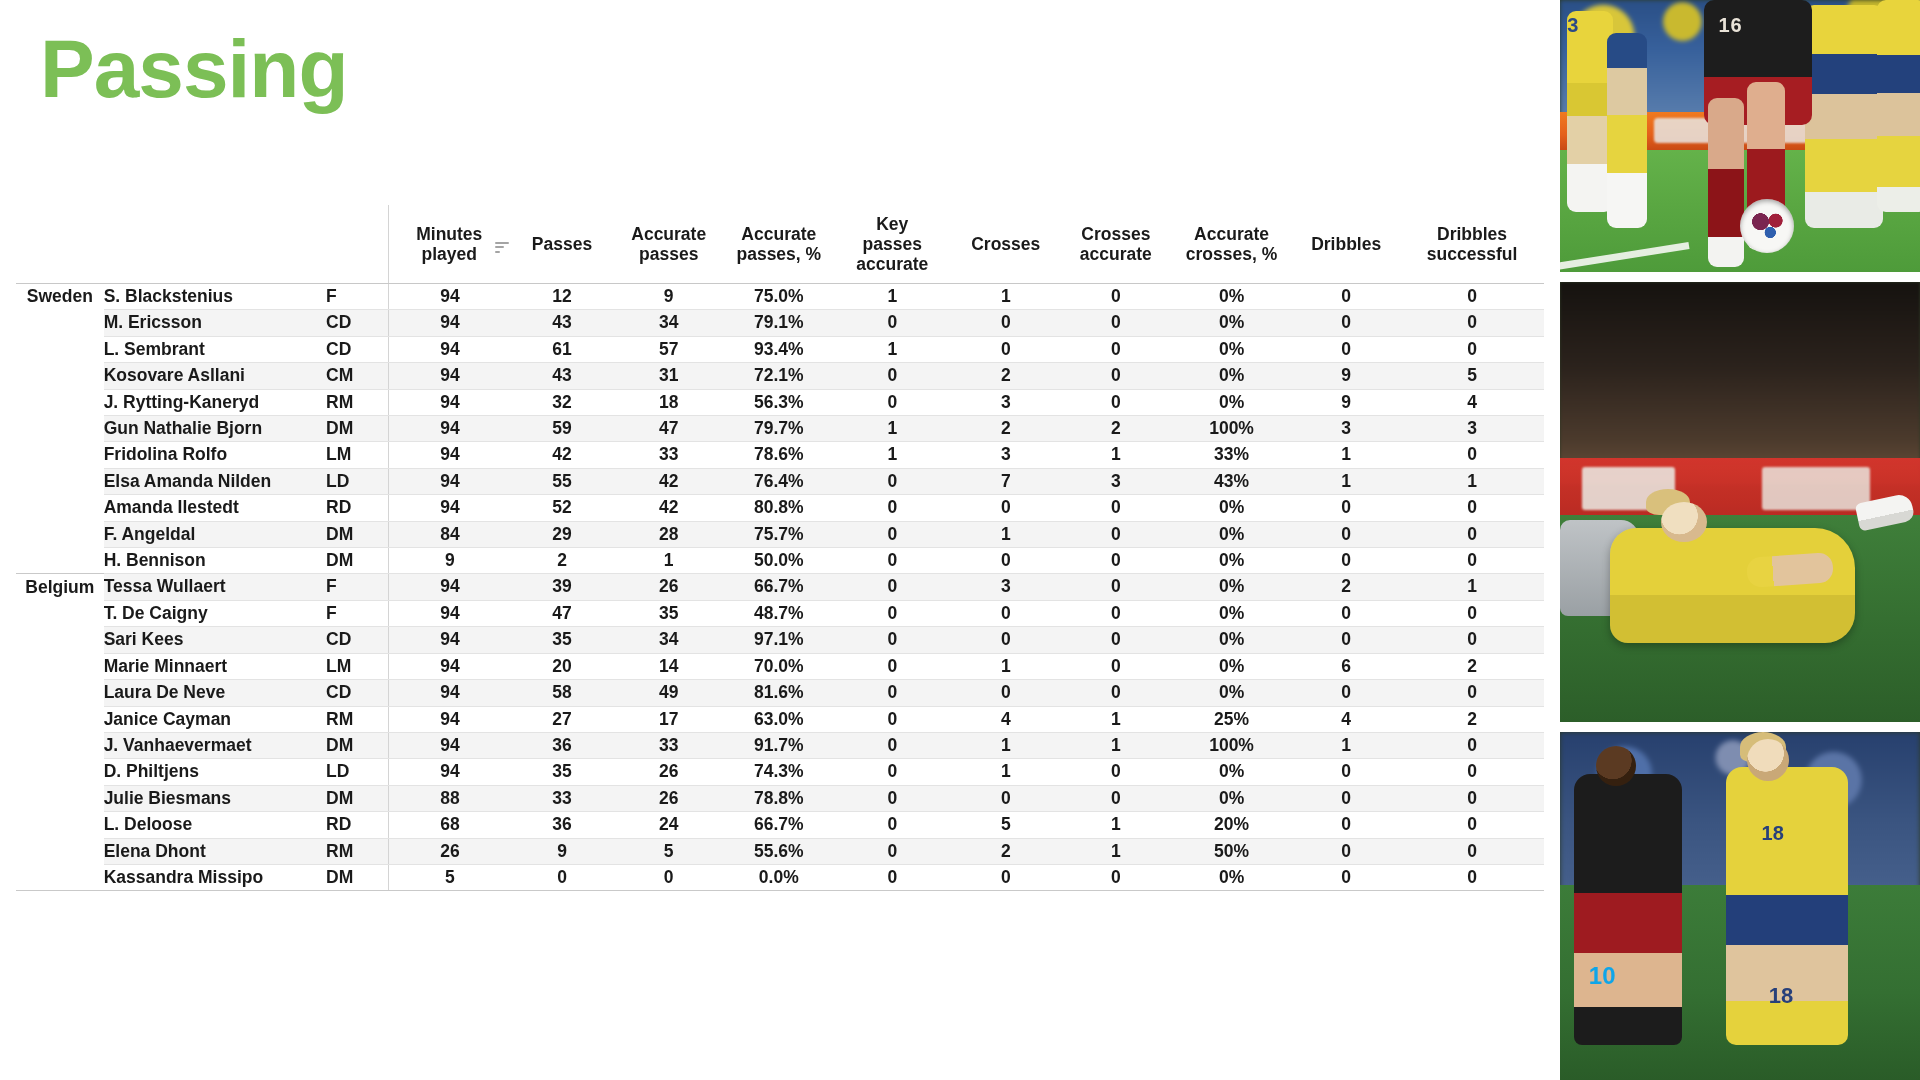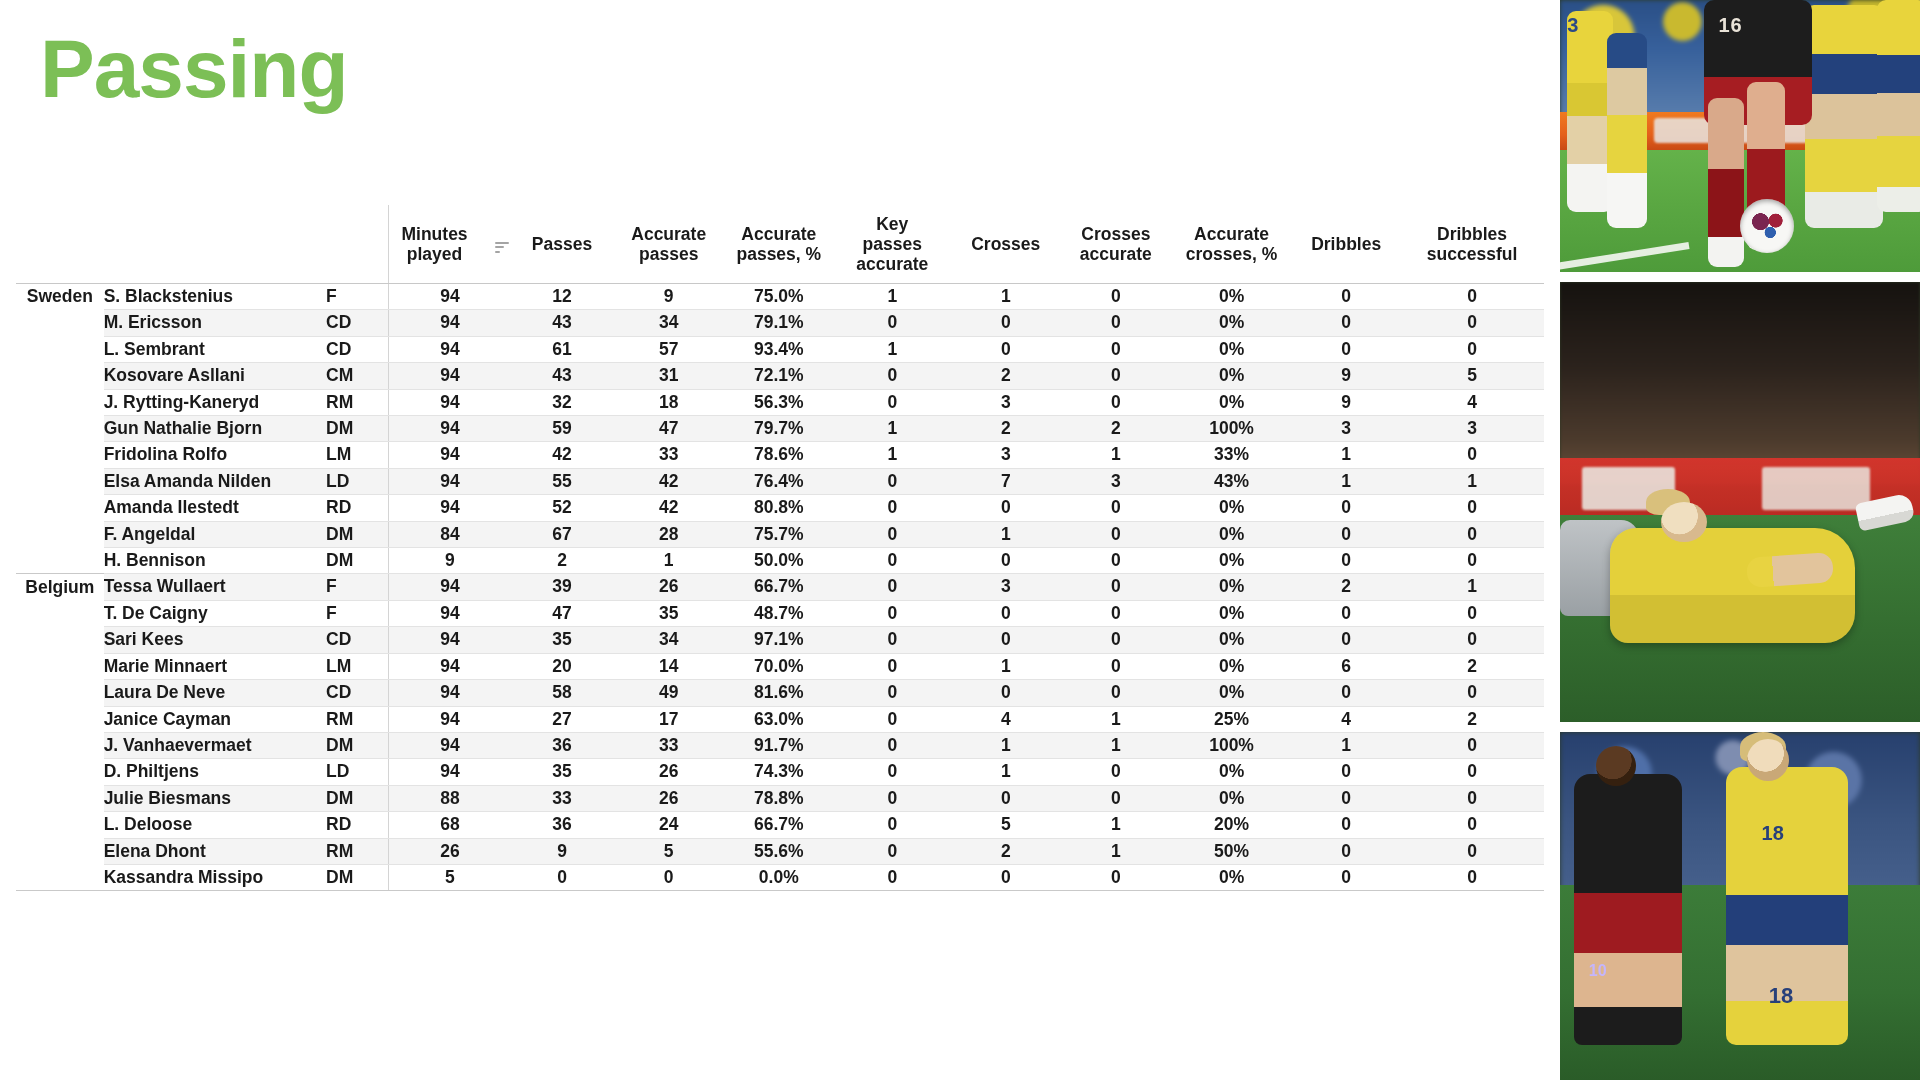--- a/index.html
+++ b/index.html
@@ -81,22 +81,22 @@
   thead th.blank {
     border-bottom: 1.5px solid #c8c8c8;
   }
   thead th.firstnum {
     border-left: 1.5px solid #d4d4d4;
   }
 
   .th-inner {
     display: flex;
     align-items: center;
-    justify-content: space-between;
-    gap: 3px;
+    justify-content: flex-end;
+    gap: 13px;
     padding-left: 12px;
   }
   .th-label { display: inline-block; }
 
   
   .sort-icon {
     display: inline-flex;
     flex-direction: column;
     align-items: flex-start;
     gap: 2.5px;
@@ -333,21 +333,21 @@
     border-radius: 50%;
     background: radial-gradient(circle at 44% 34%, #f0dcbb 0 50%, #c9a877 51% 100%);
   }
   .p3 .pl-yellow-hair {
     position:absolute; left: 50%; top: 0%; width: 46px; height: 30px;
     border-radius: 50% 50% 24% 24%;
     background: #d6bd79;
   }
   .p3 .n10 {
     position:absolute; left: 8%; top: 66%;
-    color:#c4b5fd; font-size: 16px; font-weight:bold;
+    color:#0ea5e9; font-size: 24px; font-weight:bold;
   }
   .p3 .n18a {
     position:absolute; left: 56%; top: 26%;
     color:#27407a; font-size: 20px; font-weight:bold;
   }
   .p3 .n18b {
     position:absolute; left: 58%; top: 72%;
     color:#27407a; font-size: 22px; font-weight:bold;
   }
 </style>
@@ -575,21 +575,21 @@
               <td class="num">0</td>
               <td class="num">0%</td>
               <td class="num">0</td>
               <td class="num">0</td>
             </tr>
             <tr class="alt">
               <td class="team"></td>
               <td class="player shade">F. Angeldal</td>
               <td class="pos shade">DM</td>
               <td class="num firstnum shade">84</td>
-              <td class="num shade">67</td>
+              <td class="num shade">29</td>
               <td class="num shade">28</td>
               <td class="num shade">75.7%</td>
               <td class="num shade">0</td>
               <td class="num shade">1</td>
               <td class="num shade">0</td>
               <td class="num shade">0%</td>
               <td class="num shade">0</td>
               <td class="num shade">0</td>
             </tr>
             <tr>

